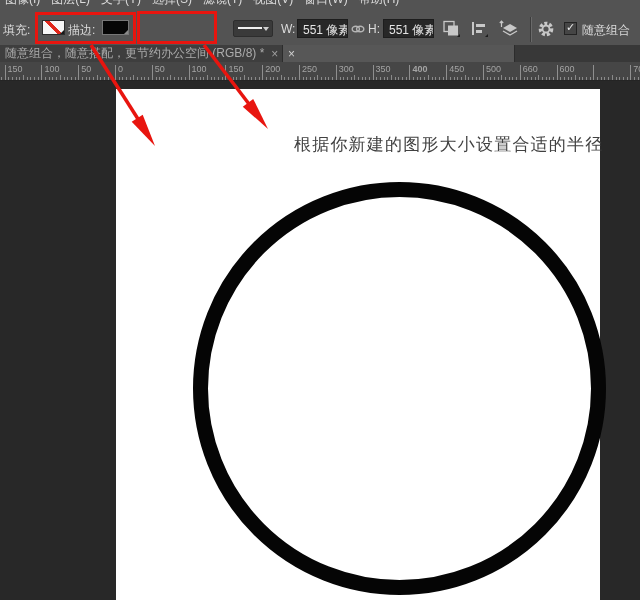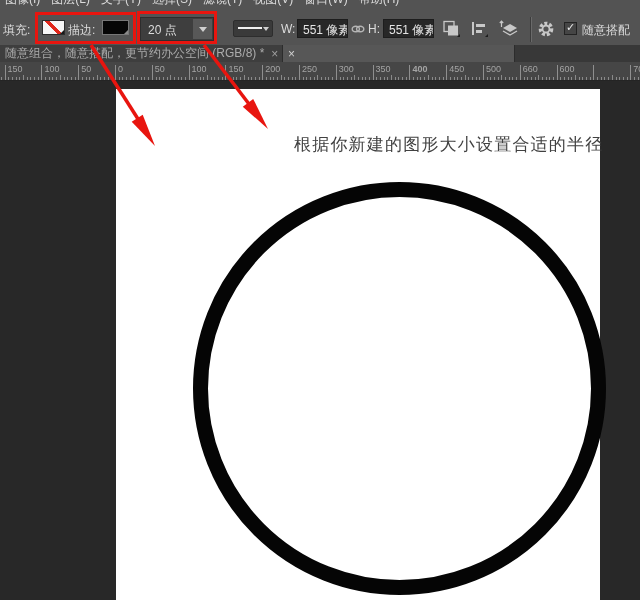--- a/index.html
+++ b/index.html
@@ -95,26 +95,20 @@
   <div class="options-bar">
     <span class="abs opt-label" style="left:3px">填充:</span>
     <div class="abs swatch fill-swatch">
         <span class="corner-tri"></span>
       </div>
     <span class="abs opt-label" style="left:68px">描边:</span>
     <div class="abs swatch stroke-swatch">
         <span class="corner-tri"></span>
       </div>
 
-    <div class="abs sw-dropdown">
-      <span class="val">20 点</span>
-      <span class="dd-btn">
-          <span class="tri-down"></span>
-        </span>
-    </div>
 
     <div class="abs stroke-style">
       <span class="line"></span>
       <span class="mini-tri"></span>
     </div>
 
     <span class="abs opt-label" style="left:281px">W:</span>
     <div class="abs dim-input" style="left:297px">551 像素</div>
 
     <svg class="abs" style="left:351px;top:11px" width="14" height="12" viewBox="0 0 14 12">
@@ -147,21 +141,21 @@
     <div class="abs separator"></div>
 
     <svg class="abs icon-btn" style="left:537px" width="18" height="18" viewBox="0 0 16 16">
       <circle cx="8" cy="8" r="5" fill="none" stroke="#c8c8c8" stroke-width="3" stroke-dasharray="2.6 1.7"></circle>
       <circle cx="8" cy="8" r="3.1" fill="none" stroke="#c8c8c8" stroke-width="1.6"></circle>
     </svg>
 
     <div class="abs checkbox">
       <span class="check">✓</span>
     </div>
-    <span class="abs opt-label" style="left:582px">随意搭配</span>
+    <span class="abs opt-label" style="left:582px">随意组合</span>
   </div>
 
   <div class="tab-bar">
     <div class="tab tab-1">
       <span>随意组合，随意搭配，更节约办公空间 (RGB/8) *</span>
       <span class="tab-close">×</span>
     </div>
     <div class="tab tab-2">
       <span class="tab-close">×</span>
     </div>

